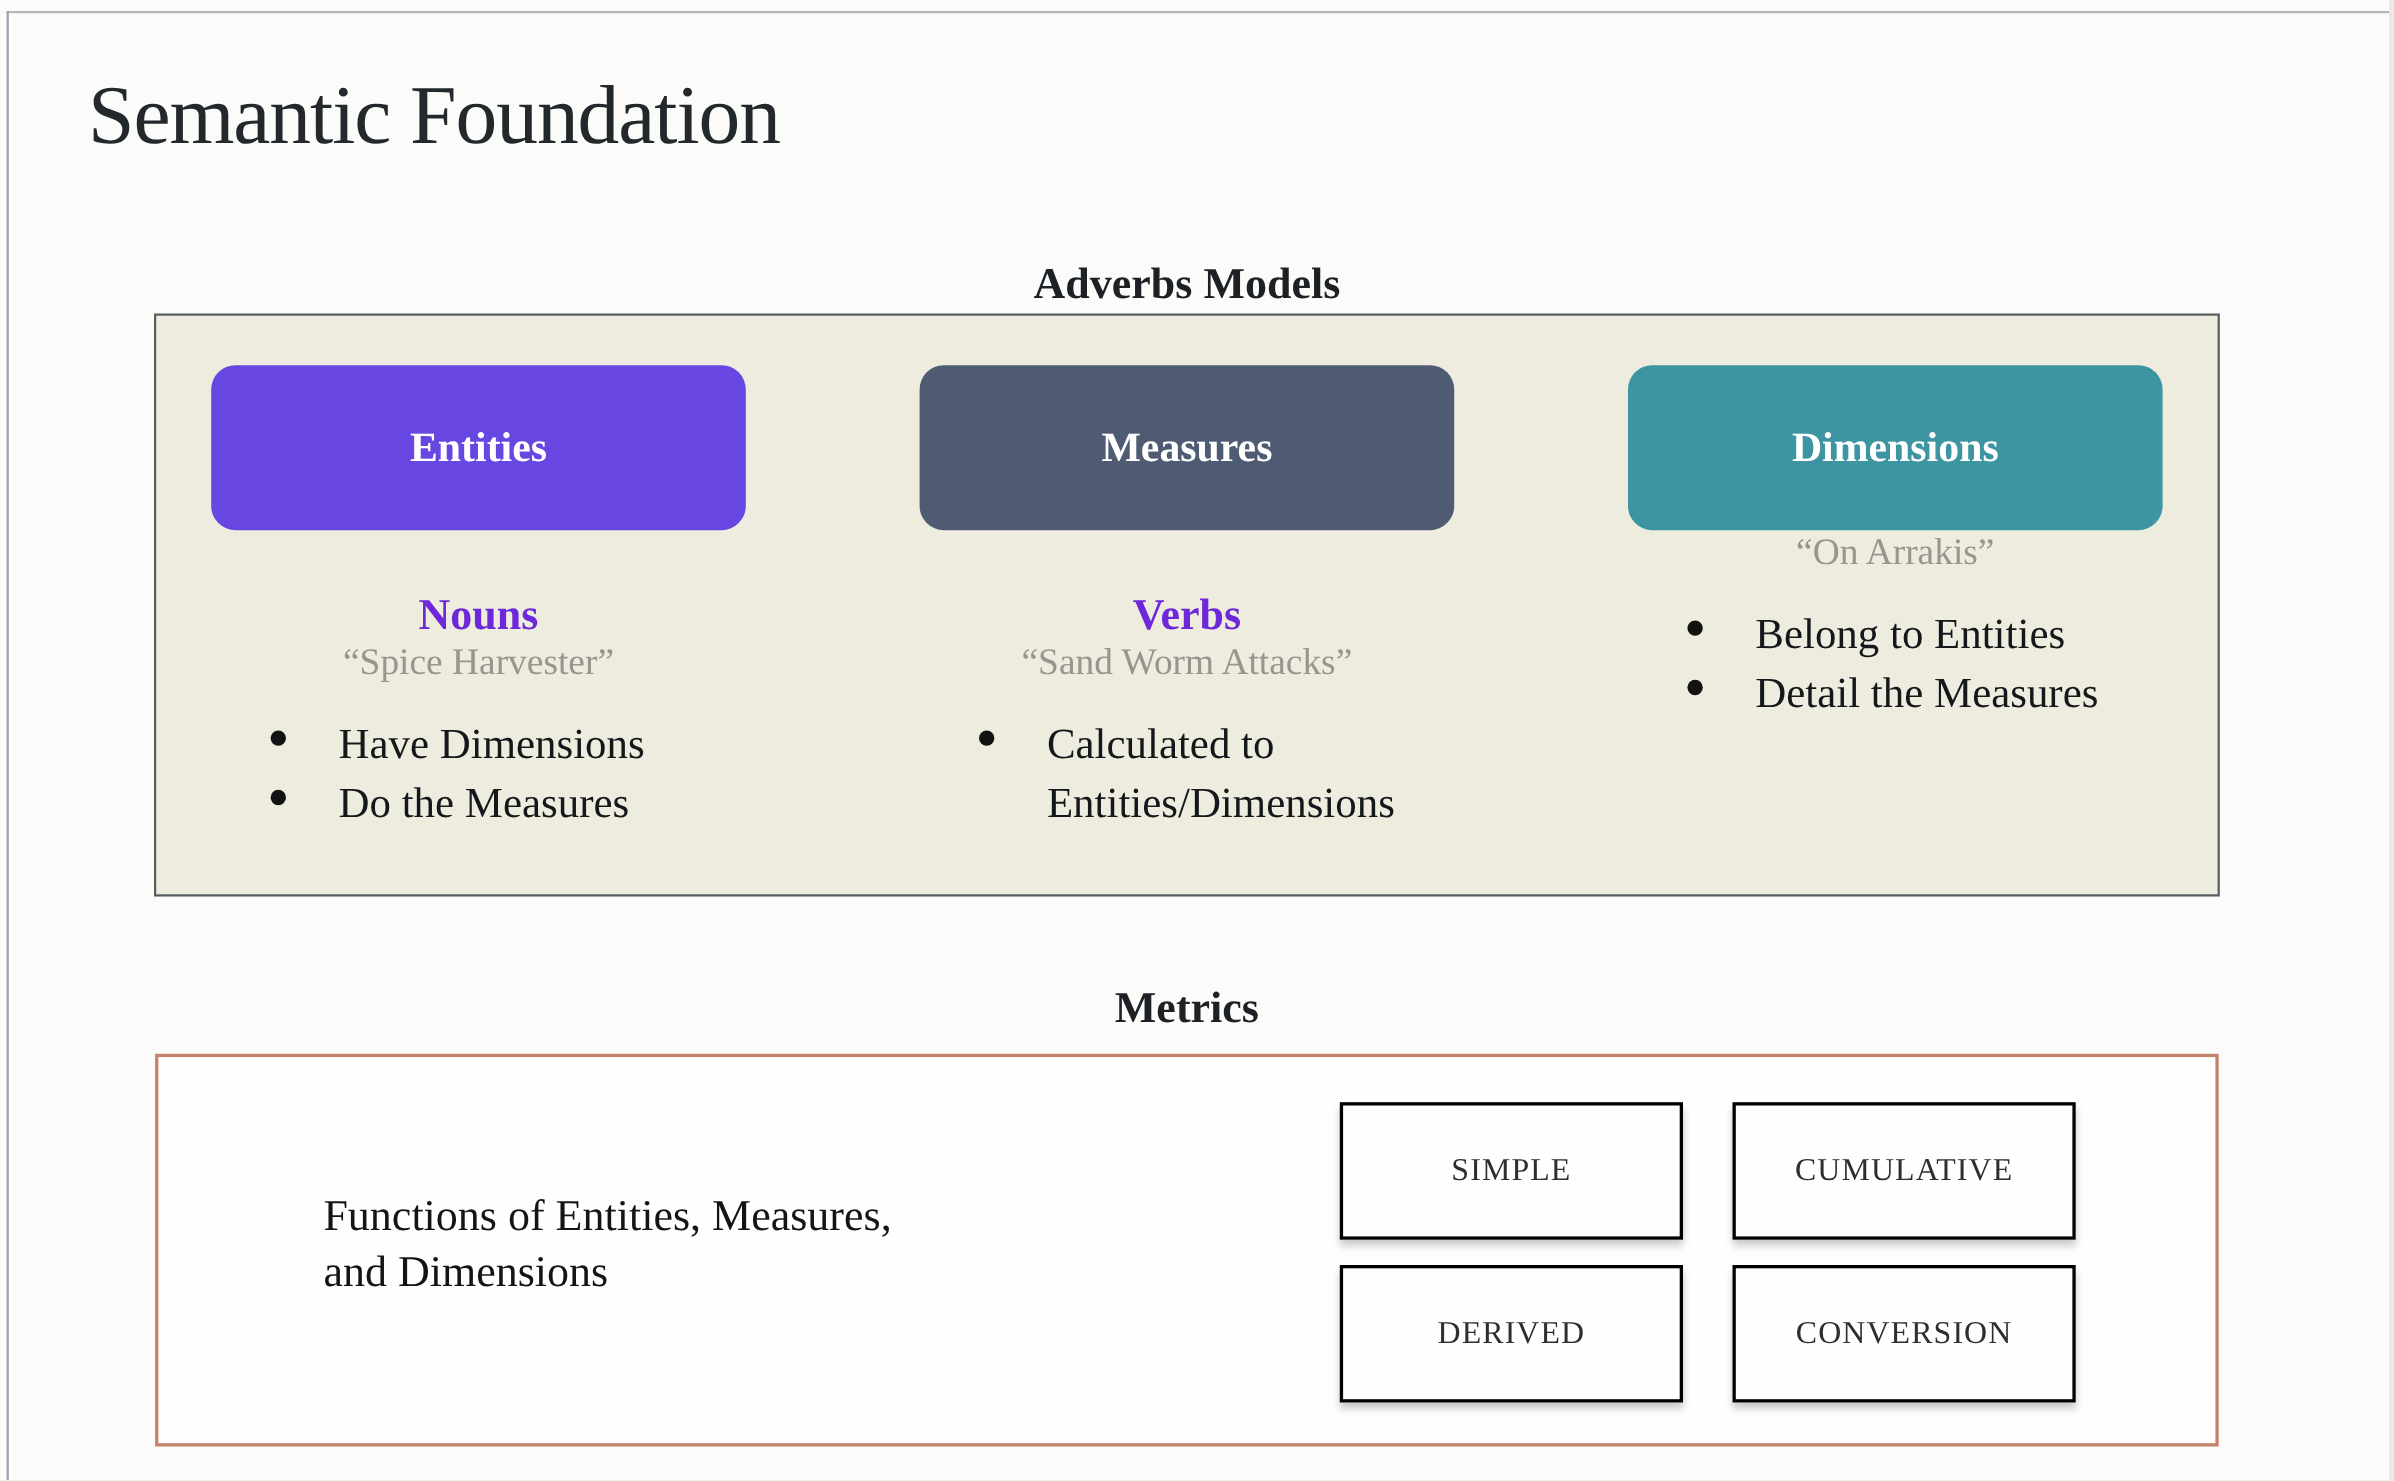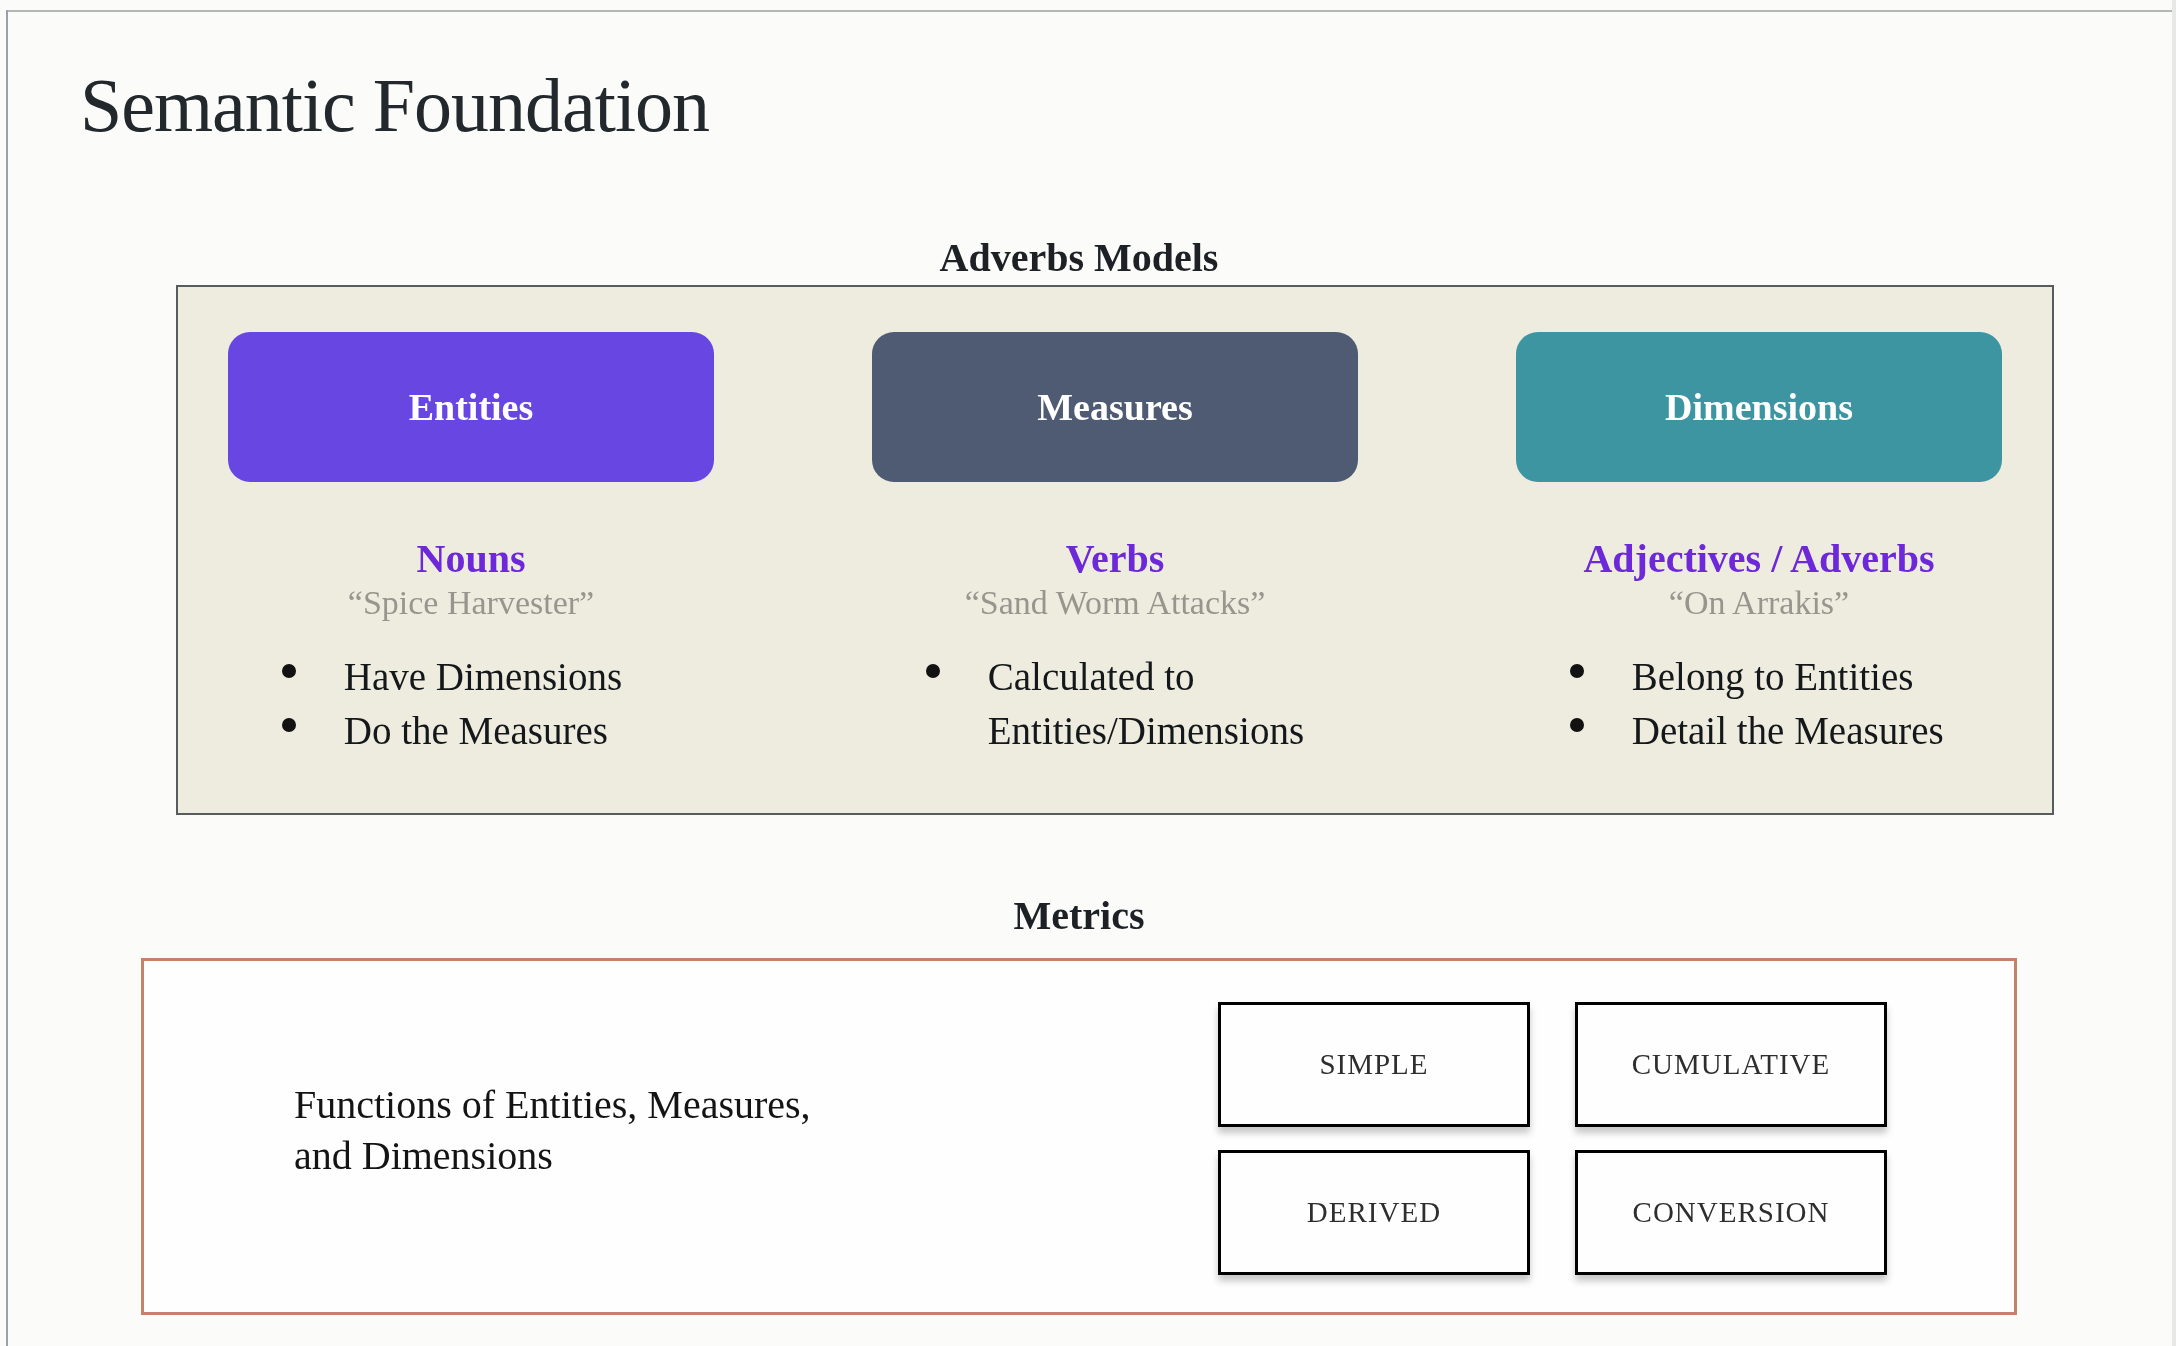--- a/index.html
+++ b/index.html
@@ -23,21 +23,21 @@
   .section-heading {
     position:absolute; left:140px; width:1878px;
     text-align:center; font-size:40px; font-weight:700; color:#1d2125;
   }
   .models-heading { top:234px; }
   .metrics-heading { top:892px; }
 
   .models-box {
     position:absolute; left:140px; top:285px; width:1878px; height:530px;
     background:#eeecdf; border:2px solid #575c5f;
-    display:flex; padding:45px 50px 0 50px; gap:158px;margin-left:36px;
+    display:flex; padding:45px 50px 0 50px; gap:158px;
   }
   .model-col { flex:1; display:flex; flex-direction:column; }
   .pill {
     height:150px; border-radius:22px;
     display:flex; align-items:center; justify-content:center;
     color:#ffffff; font-size:38px; font-weight:700;
   }
   .role {
     margin-top:54px; text-align:center;
     font-size:40px; font-weight:700; line-height:1.15; color:#6d28d9;
@@ -107,21 +107,20 @@
       <div class="pill" style="background: rgb(78, 91, 115);">Measures</div>
       <div class="role">Verbs</div>
       <div class="example">“Sand Worm Attacks”</div>
       <ul class="bullets">
         <li>Calculated to Entities/Dimensions</li>
       </ul>
     </div>
 
     <div class="model-col">
       <div class="pill" style="background: rgb(62, 149, 162);">Dimensions</div>
-      <div class="role">Adjectives / Adverbs</div>
       <div class="example">“On Arrakis”</div>
       <ul class="bullets">
         <li>Belong to Entities</li>
         <li>Detail the Measures</li>
       </ul>
     </div>
 
   </div>
 
   <h2 class="section-heading metrics-heading">Metrics</h2>

